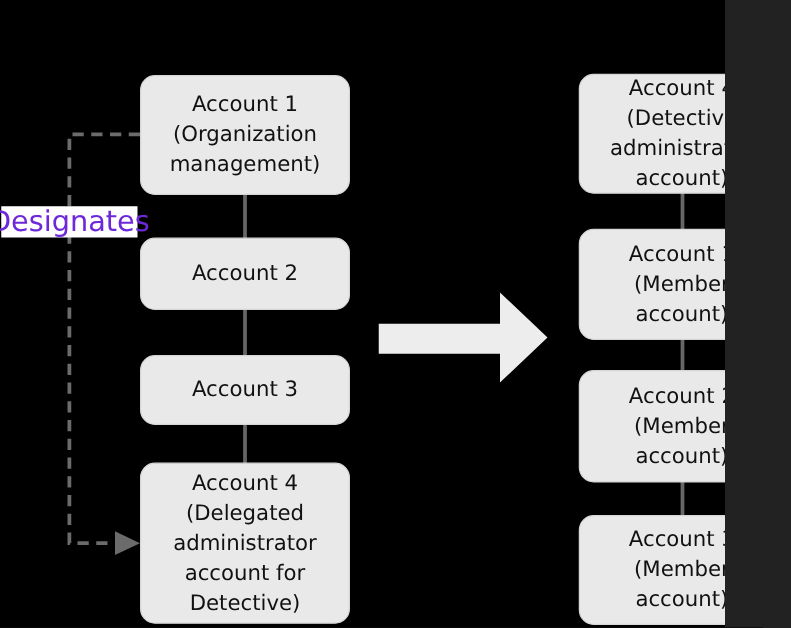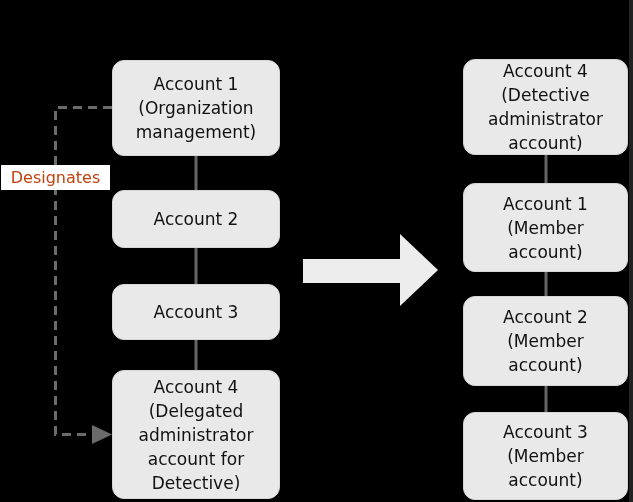--- a/index.html
+++ b/index.html
@@ -12,21 +12,21 @@
     --label-bg: #ffffff;
     --text: #111111;
   }
   html, body { margin: 0; padding: 0; }
   body {
     font-family: "DejaVu Sans", "Liberation Sans", sans-serif;
     background: #222;
   }
   .canvas {
     position: relative;
-    width: 629px;
+    width: 580px;
     height: 502px;
     background: var(--background);
     overflow: hidden;
   }
   svg.overlay {
     position: absolute;
     left: 0; top: 0;
     width: 633px; height: 502px;
     z-index: 1;
   }
@@ -47,22 +47,22 @@
     white-space: pre-line;
   }
   .designates-label {
     position: absolute;
     z-index: 3;
     left: 1px;
     top: 165px;
     width: 109px;
     height: 25px;
     background: var(--label-bg);
-    color: #c2410c;
-    font-size: 16px;
+    color: #6d28d9;
+    font-size: 23px;
     display: flex;
     align-items: center;
     justify-content: center;
   }
   
   .box-l1 { left: 112px; top: 60px;  width: 168px; height: 96px; }
   .box-l2 { left: 112px; top: 190px; width: 168px; height: 58px; }
   .box-l3 { left: 112px; top: 284px; width: 168px; height: 56px; }
   .box-l4 { left: 112px; top: 370px; width: 168px; height: 129px; }
   

